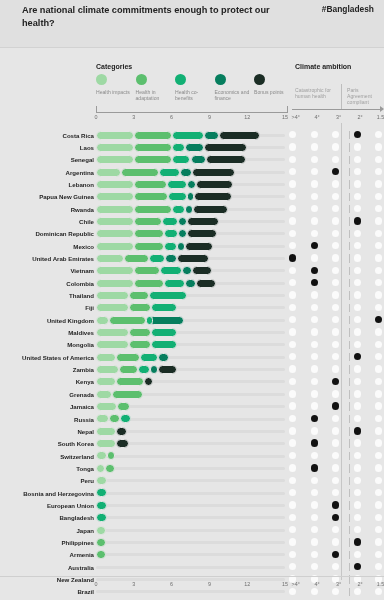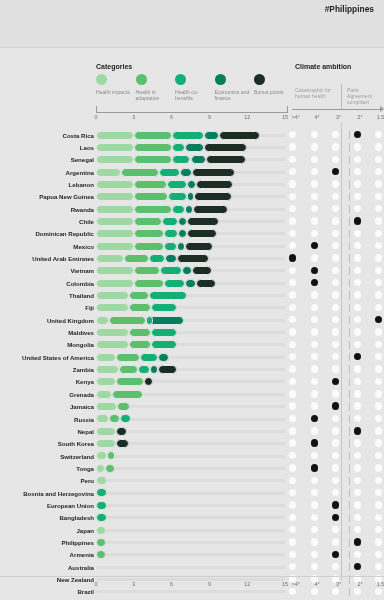--- a/index.html
+++ b/index.html
@@ -54,21 +54,22 @@
   .dot.on{background:#111111;}
   .amb-divider{position:absolute;top:0;width:1px;background:#c0c0c0;}
 
   #grid-div-top{position:absolute;left:341px;top:123px;width:1px;height:457px;background:#c6c6c6;}
   #botrule{position:absolute;left:0;top:576px;width:384px;height:1px;background:#cfcfcf;}
 </style>
 </head>
 <body>
 
 <div id="header">
-  <div id="hashtag">#Philippines</div>
+  <div id="title">Are national climate commitments enough to protect our health?</div>
+  <div id="hashtag">#Bangladesh</div>
 </div>
 <div id="headrule"></div>
 
 <div id="legend-cats-title">Categories</div>
 <div id="legend-amb-title">Climate ambition</div>
 <div id="legend-cats">
     <div class="legend-item" style="left: 96px;">
       <div class="legend-dot" style="background: rgb(158, 217, 164);"></div>
       <div class="legend-label">Health impacts</div>
     </div>

